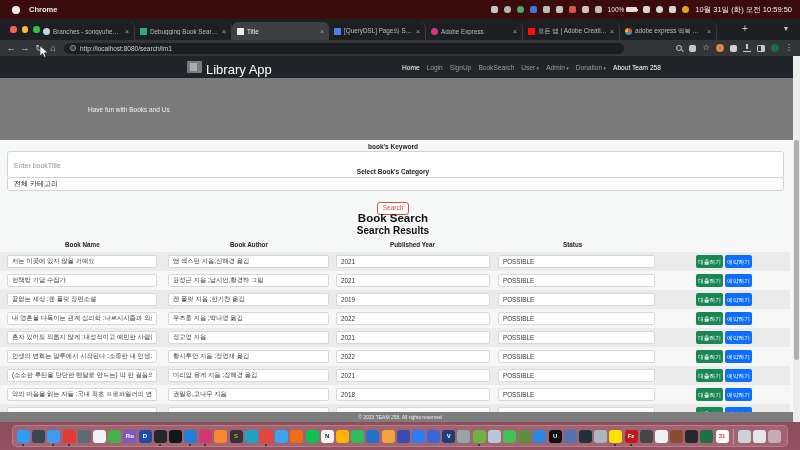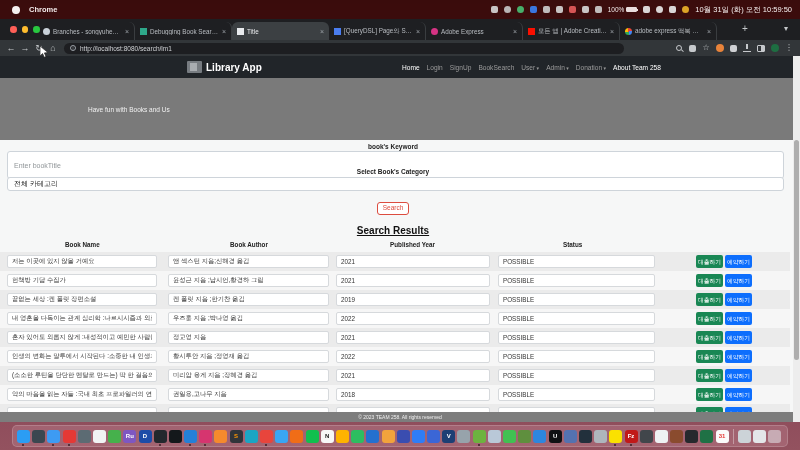--- a/index.html
+++ b/index.html
@@ -53,40 +53,40 @@
   .ic-download:before{content:"";position:absolute;left:3px;top:0;width:2px;height:5px;background:#c6c9cc;}
   .ic-download:after{content:"";position:absolute;left:0;bottom:0;width:8px;height:1.5px;background:#c6c9cc;}
   .ic-panel{border:1px solid #c6c9cc;border-radius:1px;width:8px;height:7px;}
   .ic-panel:after{content:"";position:absolute;right:0;top:0;width:3px;height:5px;background:#c6c9cc;}
   .cursor{position:absolute;left:40px;top:46px;z-index:50;}
   
   .page{position:absolute;left:0;top:56px;width:800px;height:366px;background:#f6f7f7;overflow:hidden;}
   .navbar{position:absolute;left:0;top:0;width:800px;height:22px;background:#212529;}
   .logo{position:absolute;left:187px;top:5px;width:15px;height:12px;background:#777c81;border-radius:1px;}
   .logo:after{content:"";position:absolute;left:3px;top:2px;width:7px;height:8px;background:#a9adb1;}
-  .brand{position:absolute;left:206px;top:6px;color:#fff;font-size:10px;font-weight:bold;}
+  .brand{position:absolute;left:206px;top:6px;color:#fff;font-size:13px;font-weight:normal;}
   .navlinks{position:absolute;left:402px;top:0;height:22px;display:flex;align-items:center;gap:7px;}
   .navlink{font-size:6.6px;color:#9b9b9b;white-space:nowrap;}
   .navlink.active{color:#fff;}
   .navlink .caret{font-size:5px;color:#9b9b9b;}
   .hero{position:absolute;left:0;top:22px;width:800px;height:62px;background:#7a7a7a;
     display:flex;align-items:center;}
   .hero-title{margin-left:233px;color:#fff;font-size:16px;font-weight:bold;letter-spacing:-.2px;}
   .hero-sub{margin-left:88px;color:#f2f2f2;font-size:6.5px;}
   .flabel{position:absolute;left:0;right:14px;text-align:center;font-size:6.5px;color:#222;font-weight:bold;}
   .finput{position:absolute;left:7px;right:16px;height:28px;background:#fff;border:1px solid #ced4da;
     border-radius:3px;font-size:7px;color:#222;padding:0 6px;outline:none;}
   .finput::placeholder{color:#919699;}
   .fselect{position:absolute;left:7px;right:16px;height:14px;background:#fff;border:1px solid #ced4da;
     border-radius:3px;font-size:7px;color:#222;display:flex;align-items:center;padding:0 6px;}
   .searchbtn{position:absolute;left:0;right:14px;top:140px;text-align:center;}
   .searchbtn button{width:32px;height:13px;background:#fff;border:1px solid #dc4c3f;border-radius:3px;
     color:#dc4c3f;font-size:6.5px;line-height:10px;padding:0;}
   .h4{position:absolute;left:0;right:14px;top:156px;text-align:center;font-size:11.5px;font-weight:bold;color:#111;}
-  .h5{position:absolute;left:0;right:14px;top:169px;text-align:center;font-size:10px;font-weight:bold;color:#111;text-decoration:underline;}
+  .h5{position:absolute;left:0;right:14px;top:169px;text-align:center;font-size:10px;font-weight:bold;color:#111;}
   .thead{position:absolute;left:0;top:185px;width:790px;height:10px;font-size:6.3px;font-weight:bold;color:#222;}
   .th{position:absolute;top:0;white-space:nowrap;}
   .rows{position:absolute;left:0;top:196px;width:790px;height:160px;overflow:hidden;}
   .row{position:relative;width:790px;height:19px;}
   .row:nth-child(odd){background:#ebebeb;}
   .row:nth-child(even){background:#f6f6f6;}
   .cell{position:absolute;top:3px;height:13px;background:#fff;border:1px solid #d6d9dc;border-radius:2px;
     font-size:6.3px;color:#333;padding:0 4px;outline:none;}
   .c-name{left:7px;width:150px;}
   .c-auth{left:168px;width:161px;}
@@ -235,20 +235,21 @@
     <div class="flabel" style="top:87px;">book's Keyword</div>
     <input class="finput" style="top: 95px;" placeholder="Enter bookTitle">
     <div class="flabel" style="top:112px;">Select Book's Category</div>
     <div class="fselect" style="top:121px;">
       <span>전체 카테고리</span>
     </div>
     <div class="searchbtn">
       <button>Search</button>
     </div>
 
+    <div class="h4">Book Search</div>
     <div class="h5">Search Results</div>
 
     <div class="thead">
       <span class="th" style="left:65px;">Book Name</span>
       <span class="th" style="left:230px;">Book Author</span>
       <span class="th" style="left:390px;">Published Year</span>
       <span class="th" style="left:563px;">Status</span>
     </div>
     <div class="rows">
         <div class="row">

